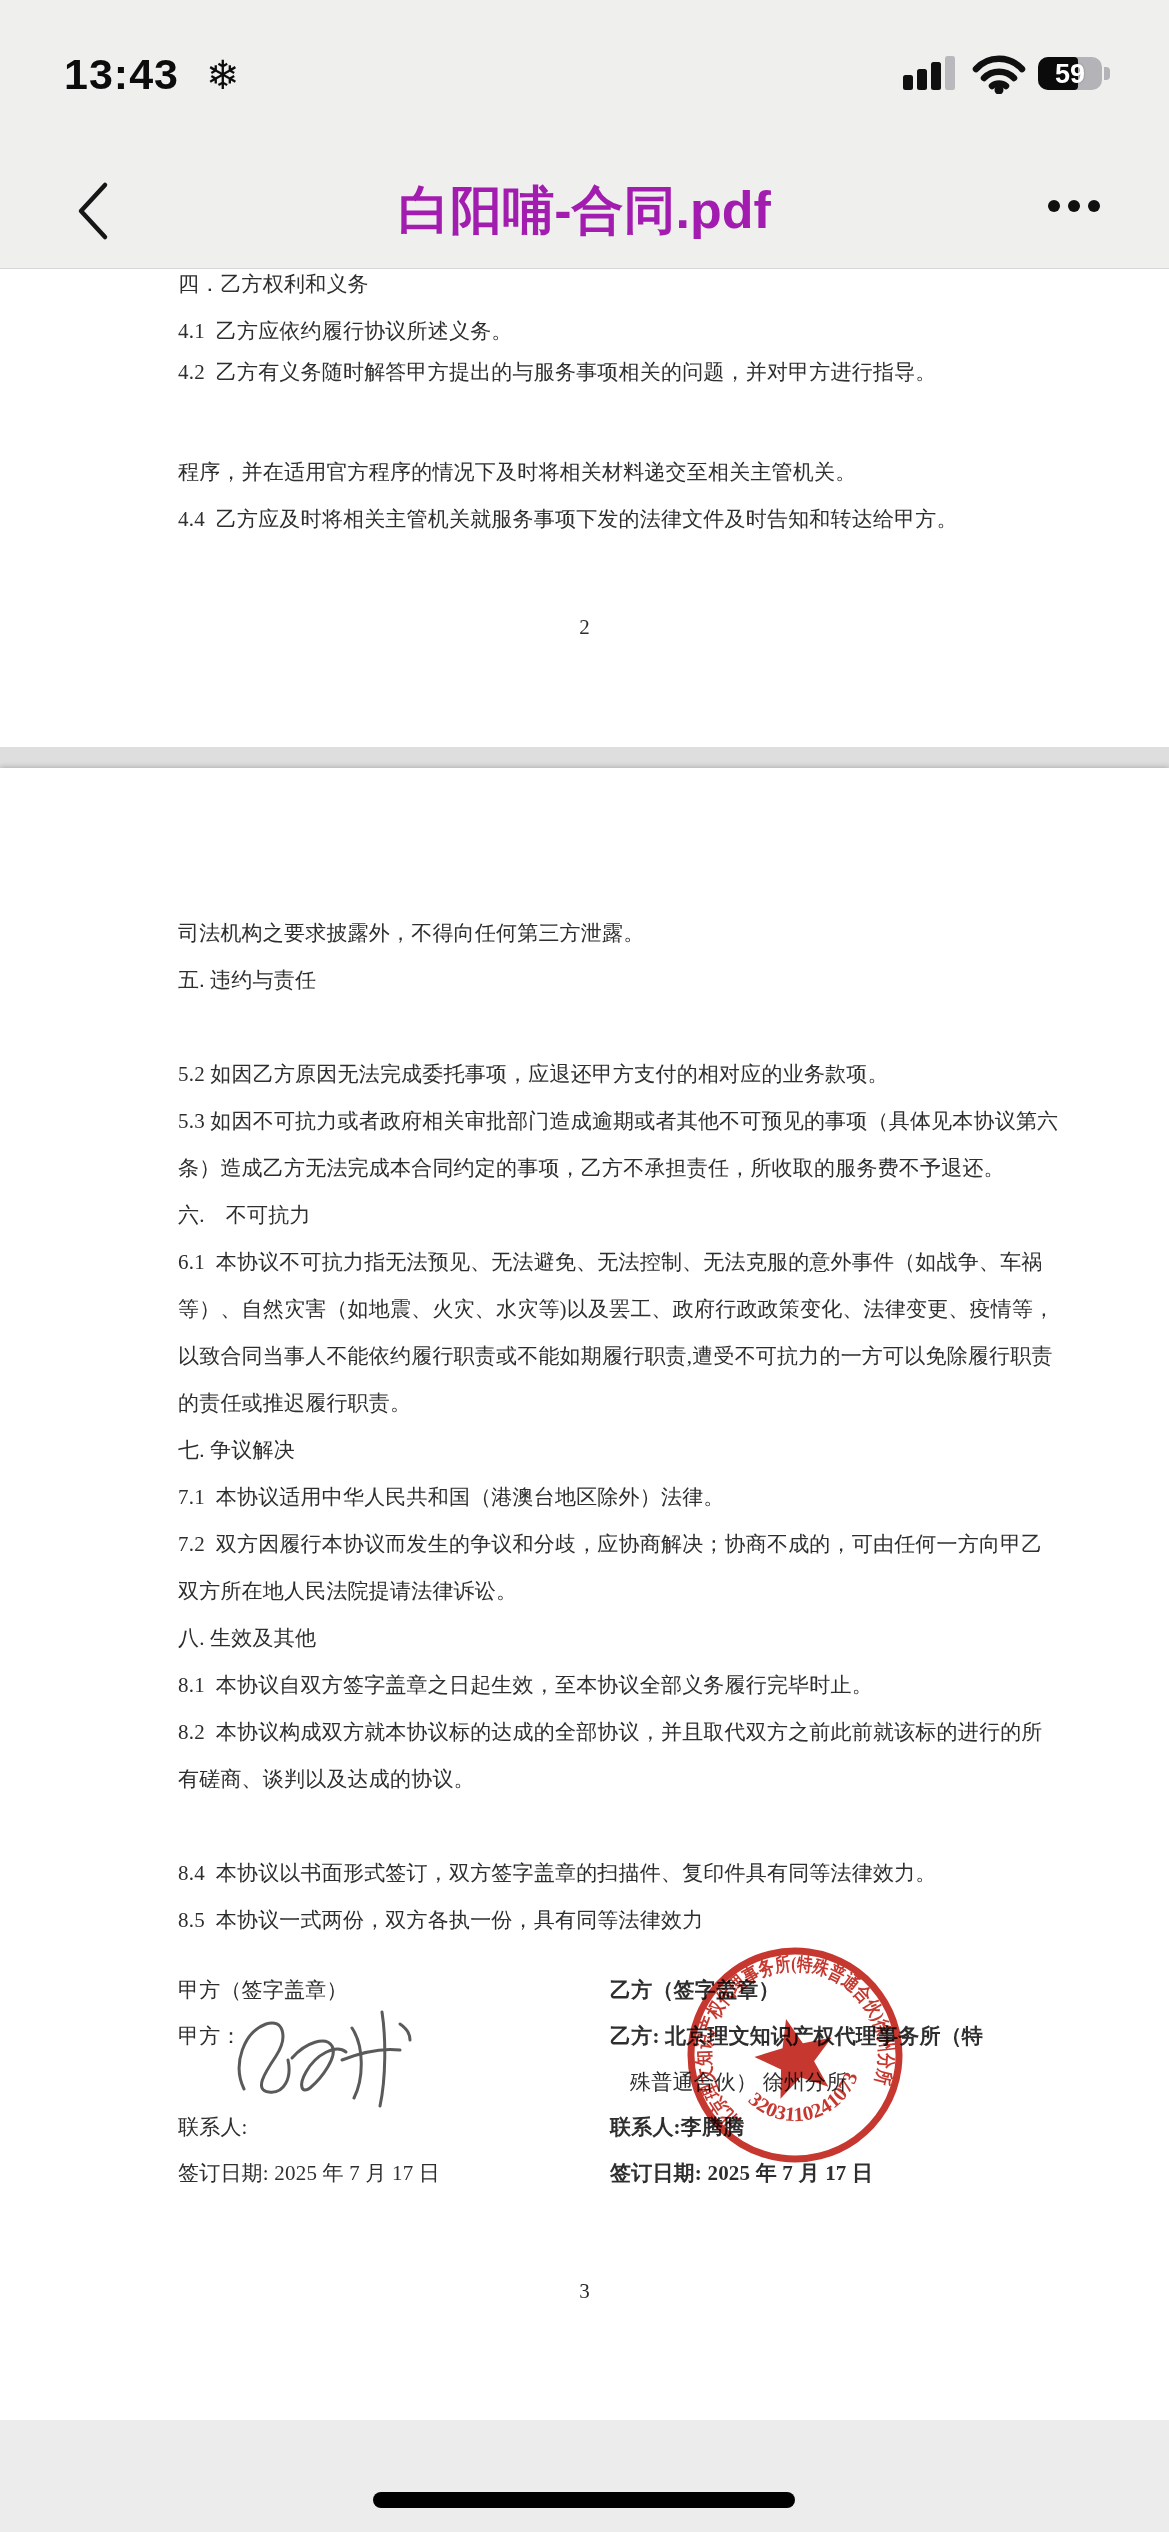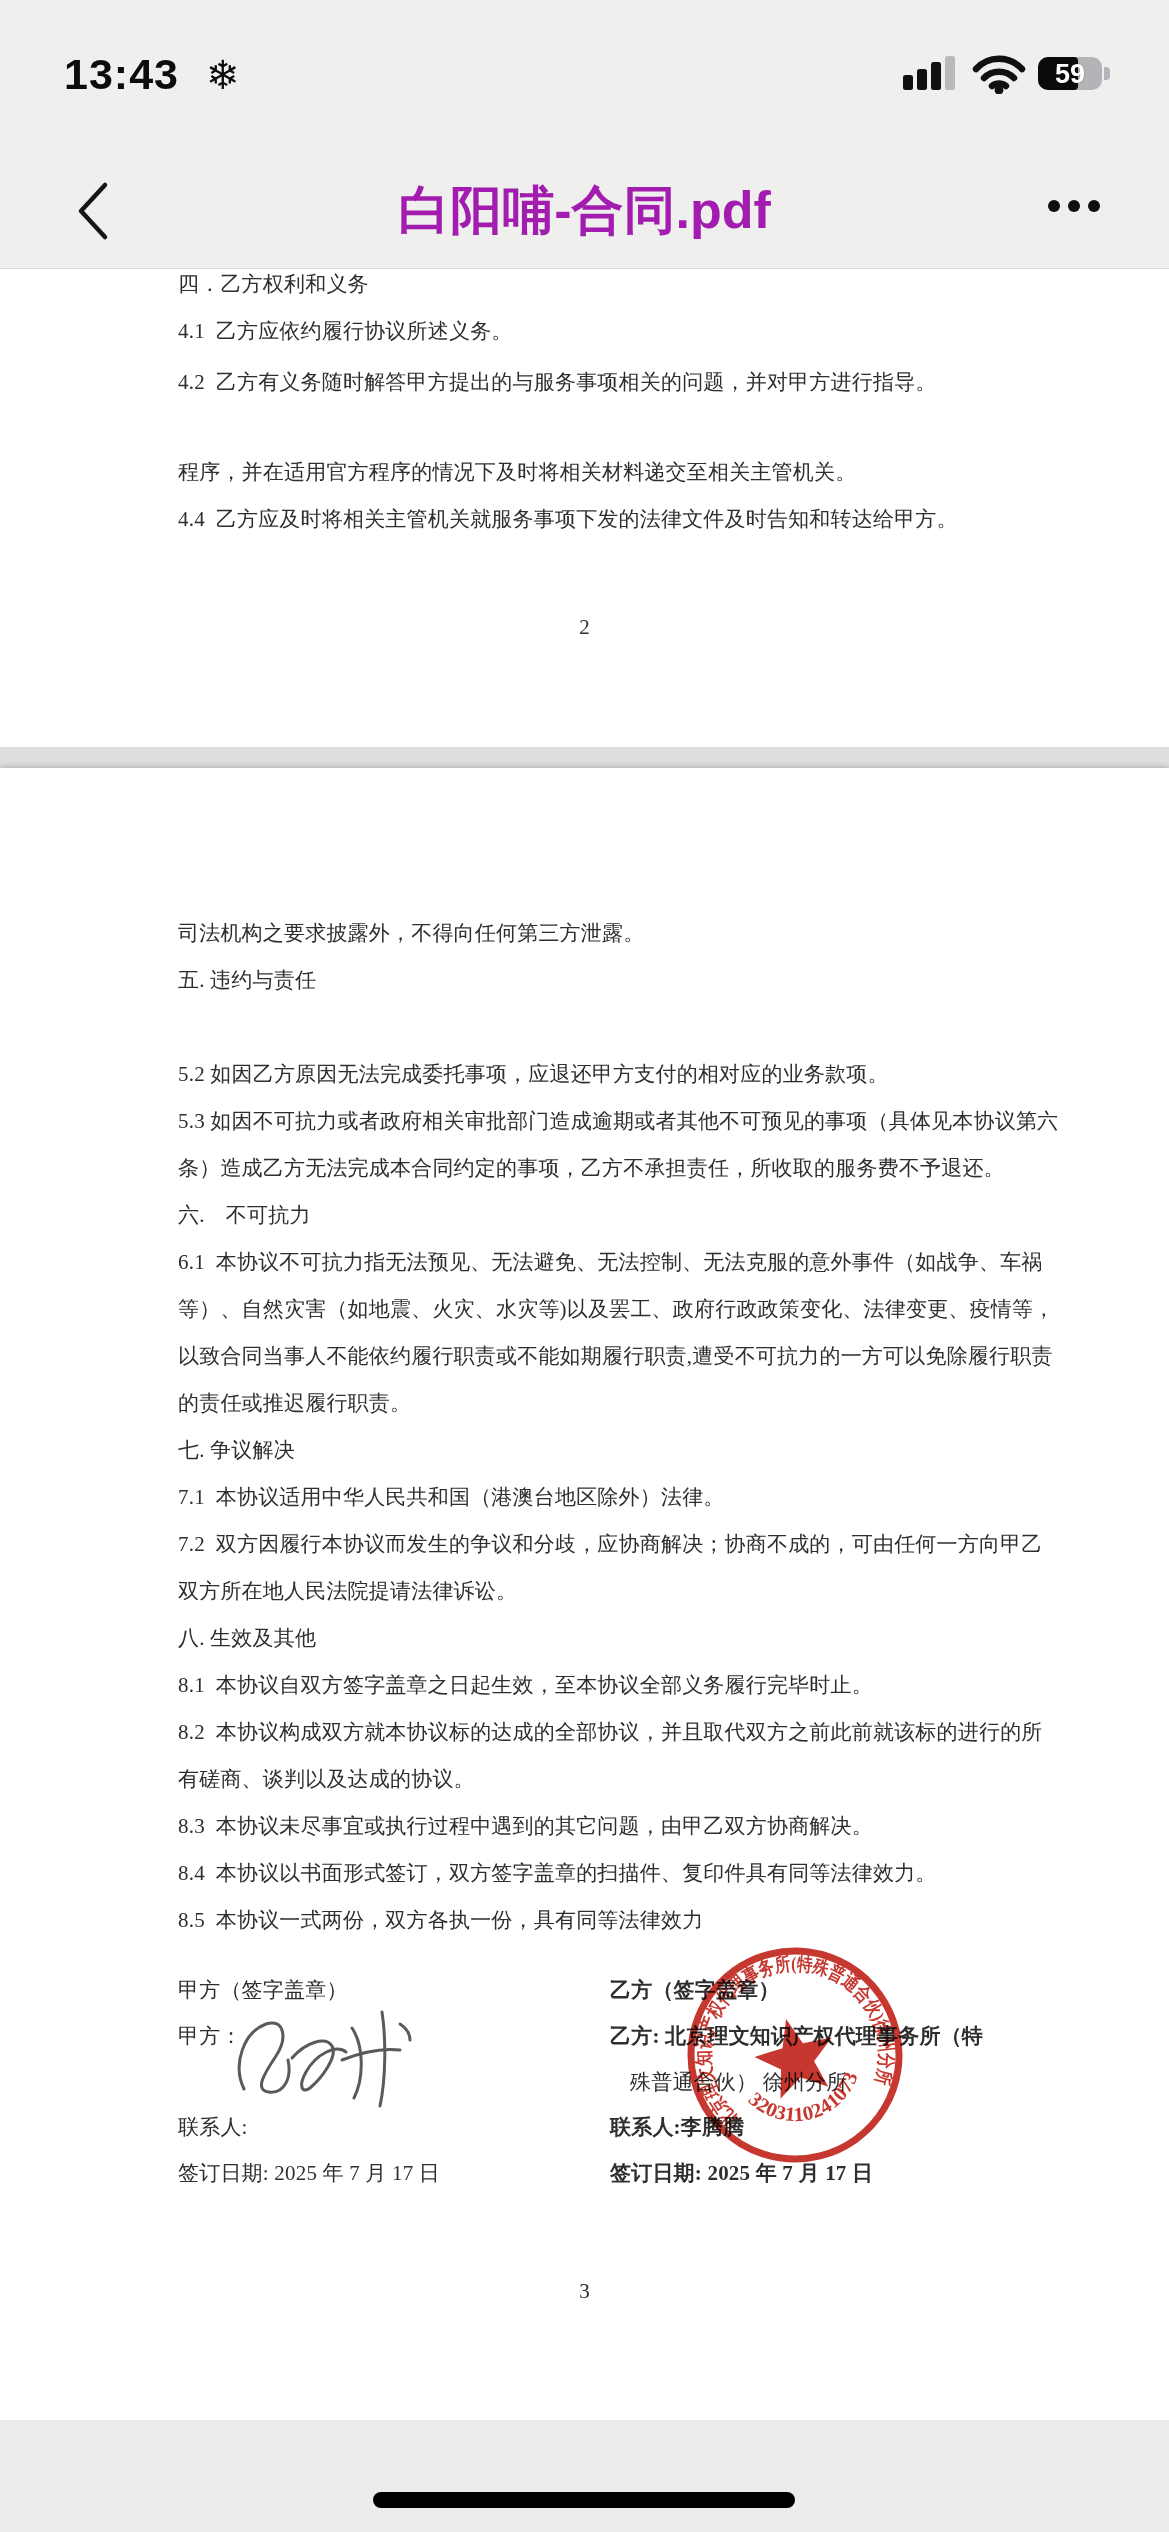--- a/index.html
+++ b/index.html
@@ -93,21 +93,21 @@
     <div class="more-btn">
       <span></span>
       <span></span>
       <span></span>
     </div>
   </div>
 
   <div class="page page2">
     <div class="docline" style="top:3px">四．乙方权利和义务</div>
     <div class="docline" style="top:50px">4.1  乙方应依约履行协议所述义务。</div>
-    <div class="docline" style="top:101px">4.2  乙方有义务随时解答甲方提出的与服务事项相关的问题，并对甲方进行指导。</div>
+    <div class="docline" style="top:91px">4.2  乙方有义务随时解答甲方提出的与服务事项相关的问题，并对甲方进行指导。</div>
     <div class="docline" style="top:191px">程序，并在适用官方程序的情况下及时将相关材料递交至相关主管机关。</div>
     <div class="docline" style="top:238px">4.4  乙方应及时将相关主管机关就服务事项下发的法律文件及时告知和转达给甲方。</div>
     <div class="pagenum" style="top:347px">2</div>
   </div>
 
   <div class="page-gap"></div>
 
   <div class="page page3">
     <div class="docline" style="top:152px">司法机构之要求披露外，不得向任何第三方泄露。</div>
     <div class="docline" style="top:199px">五. 违约与责任</div>
@@ -120,21 +120,20 @@
     <div class="docline" style="top:575px">以致合同当事人不能依约履行职责或不能如期履行职责,遭受不可抗力的一方可以免除履行职责</div>
     <div class="docline" style="top:622px">的责任或推迟履行职责。</div>
     <div class="docline" style="top:669px">七. 争议解决</div>
     <div class="docline" style="top:716px">7.1  本协议适用中华人民共和国（港澳台地区除外）法律。</div>
     <div class="docline" style="top:763px">7.2  双方因履行本协议而发生的争议和分歧，应协商解决；协商不成的，可由任何一方向甲乙</div>
     <div class="docline" style="top:810px">双方所在地人民法院提请法律诉讼。</div>
     <div class="docline" style="top:857px">八. 生效及其他</div>
     <div class="docline" style="top:904px">8.1  本协议自双方签字盖章之日起生效，至本协议全部义务履行完毕时止。</div>
     <div class="docline" style="top:951px">8.2  本协议构成双方就本协议标的达成的全部协议，并且取代双方之前此前就该标的进行的所</div>
     <div class="docline" style="top:998px">有磋商、谈判以及达成的协议。</div>
-    <div class="docline" style="top:1045px">8.3  本协议未尽事宜或执行过程中遇到的其它问题，由甲乙双方协商解决。</div>
     <div class="docline" style="top:1092px">8.4  本协议以书面形式签订，双方签字盖章的扫描件、复印件具有同等法律效力。</div>
     <div class="docline" style="top:1139px">8.5  本协议一式两份，双方各执一份，具有同等法律效力</div>
 
     <div class="docline sig-left" style="top:1209px">甲方（签字盖章）</div>
     <div class="docline sig-left" style="top:1255px">甲方：</div>
     <div class="docline sig-left" style="top:1346px">联系人:</div>
     <div class="docline sig-left" style="top:1392px">签订日期: 2025 年 7 月 17 日</div>
 
     <div class="docline sig-right" style="top:1209px">乙方（签字盖章）</div>
     <div class="docline sig-right" style="top:1255px">乙方: 北京理文知识产权代理事务所（特</div>

